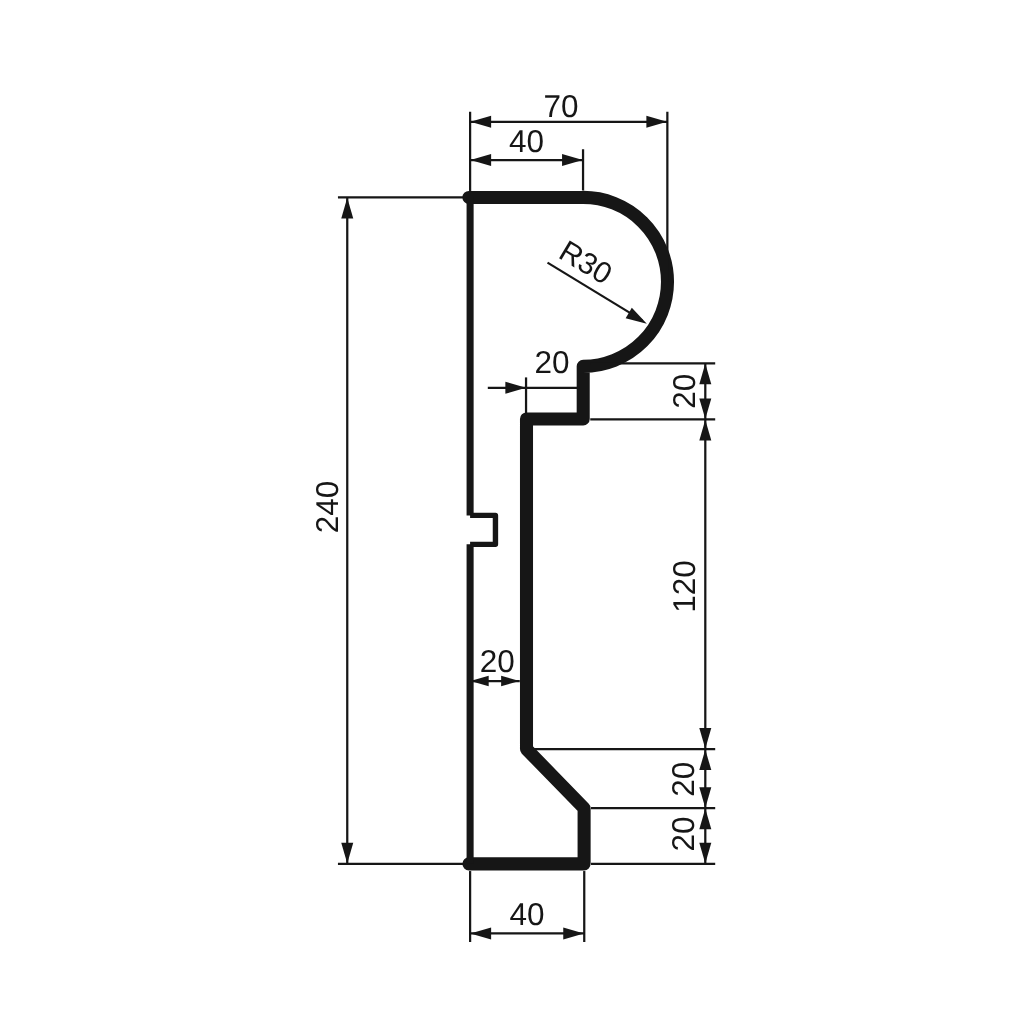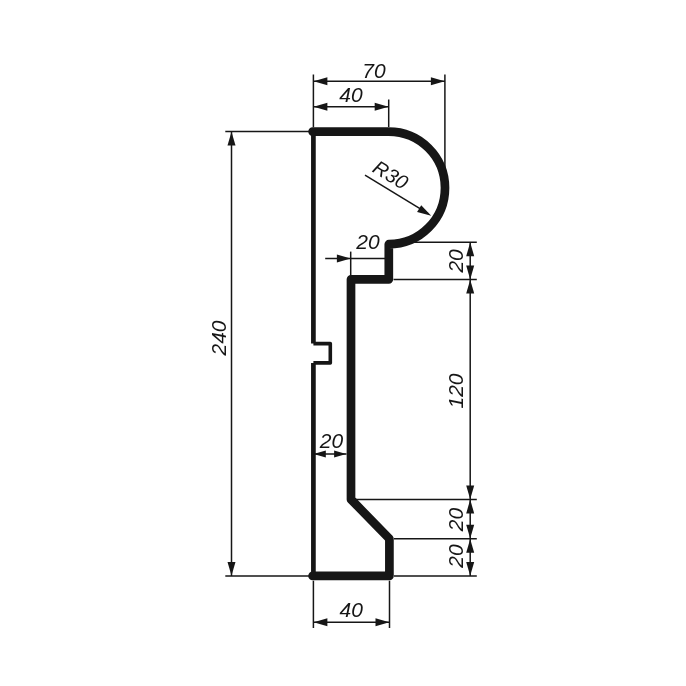--- a/index.html
+++ b/index.html
@@ -1,16 +1,16 @@
 <!DOCTYPE html>
 <html><head>
 <meta charset="utf-8">
 <style>
   html,body{margin:0;padding:0;background:#ffffff;}
-  .page{width:682px;height:686px;position:relative;background:#fca5a5;font-style:italic;}
+  .page{width:682px;height:686px;position:relative;background:#fca5a5;}
   svg{filter:grayscale(1);}
   text{font-family:"Liberation Sans",sans-serif;fill:#161616;}
 </style>
 </head>
 <body>
 <div class="page">
 <svg width="686" height="686" viewBox="0 0 686 686" xmlns="http://www.w3.org/2000/svg">
 
   <rect x="0" y="0" width="686" height="686" fill="#ffffff"></rect>
 

